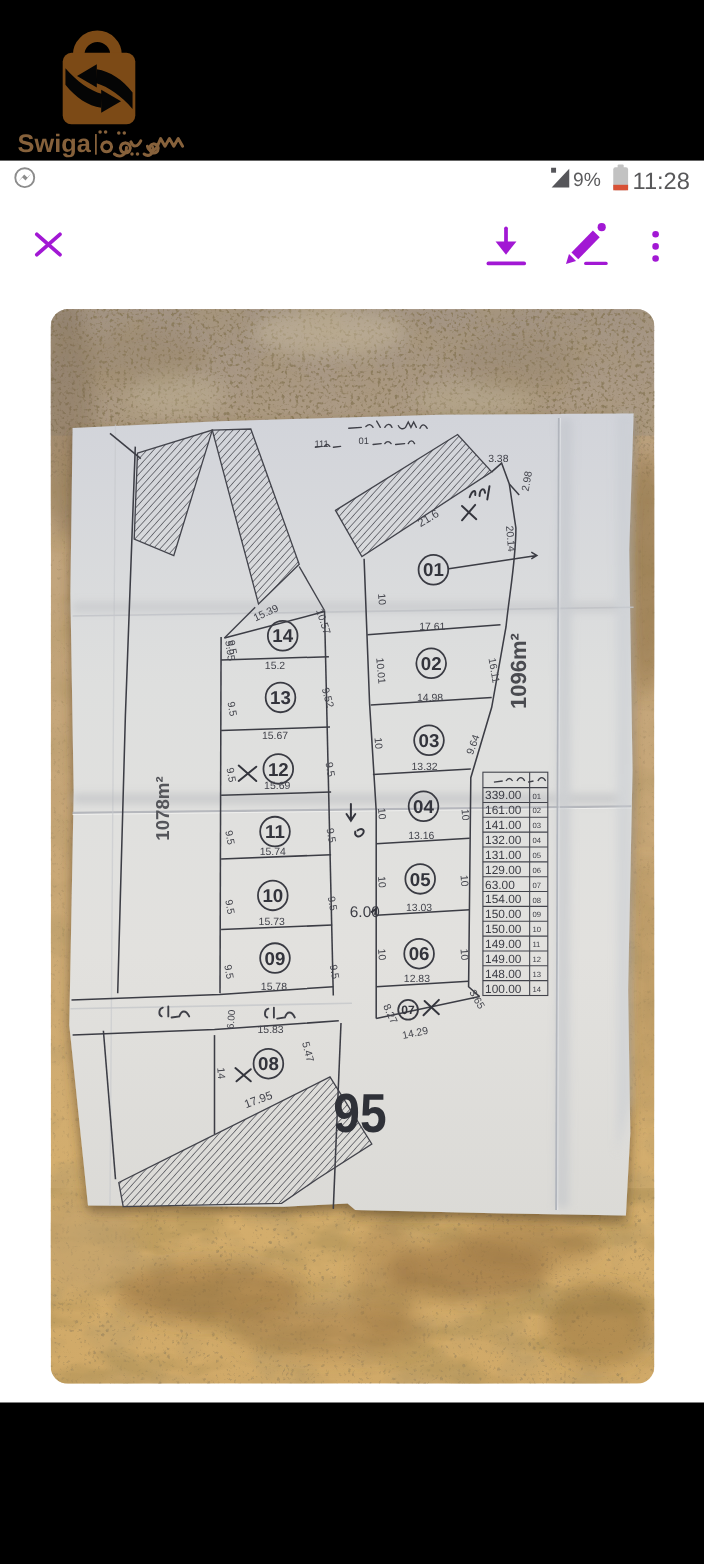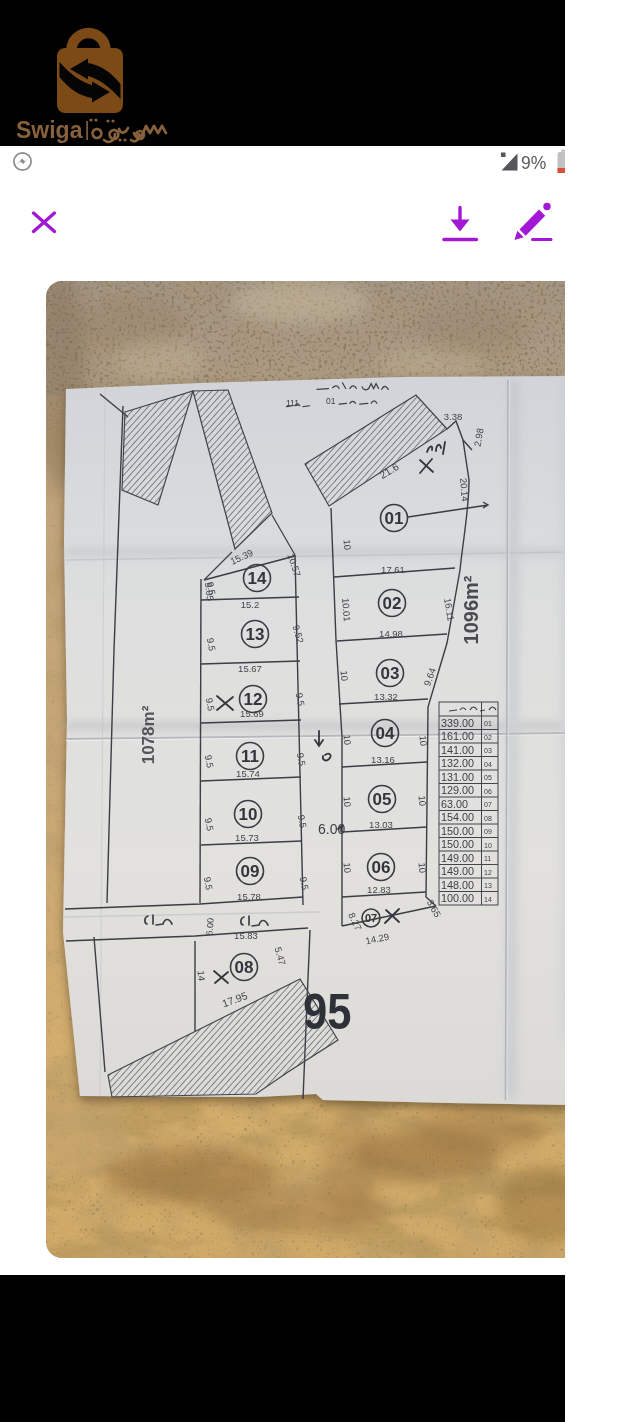--- a/index.html
+++ b/index.html
@@ -1,16 +1,16 @@
 <!DOCTYPE html>
 <html><head>
 <meta charset="utf-8">
 <style>
   html,body{margin:0;padding:0;background:#fff;font-family:"Liberation Sans",sans-serif;}
-  #page{position:relative;width:565px;height:1422px;overflow:hidden;background:#fff;}
+  #page{position:relative;width:640px;height:1422px;overflow:hidden;background:#fff;}
   .abs{position:absolute;}
 </style>
 </head>
 <body>
 <div id="page">
 
   <div class="abs" style="left:0;top:0;width:640px;height:146px;background:#000;"></div>
   <svg class="abs" style="left:0;top:0" width="200" height="146" viewBox="0 0 200 146">
 
     <path d="M71.5,50 A17,17 0 0 1 105.5,50" fill="none" stroke="#7c4a16" stroke-width="10.5"></path>

